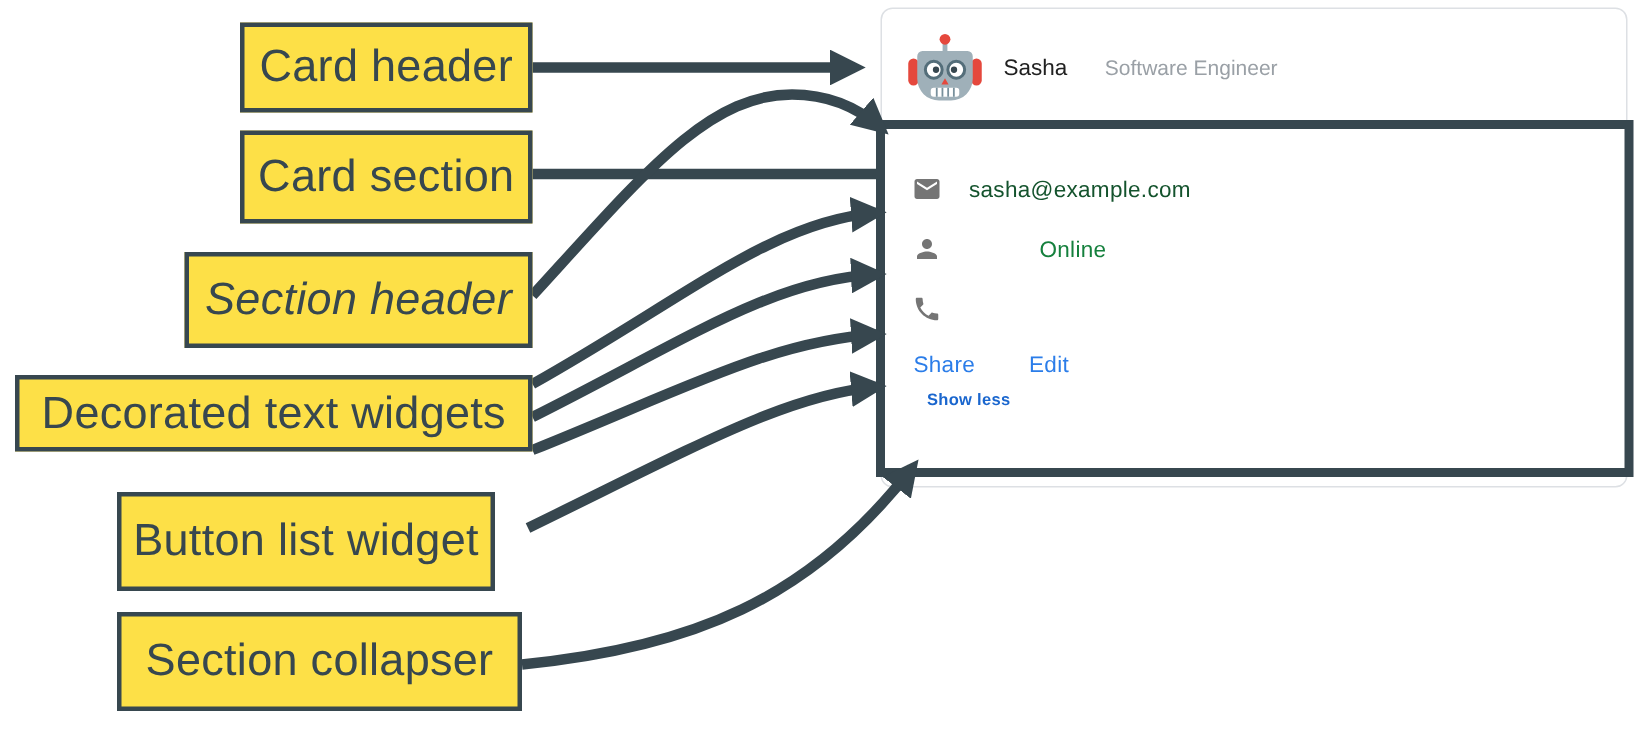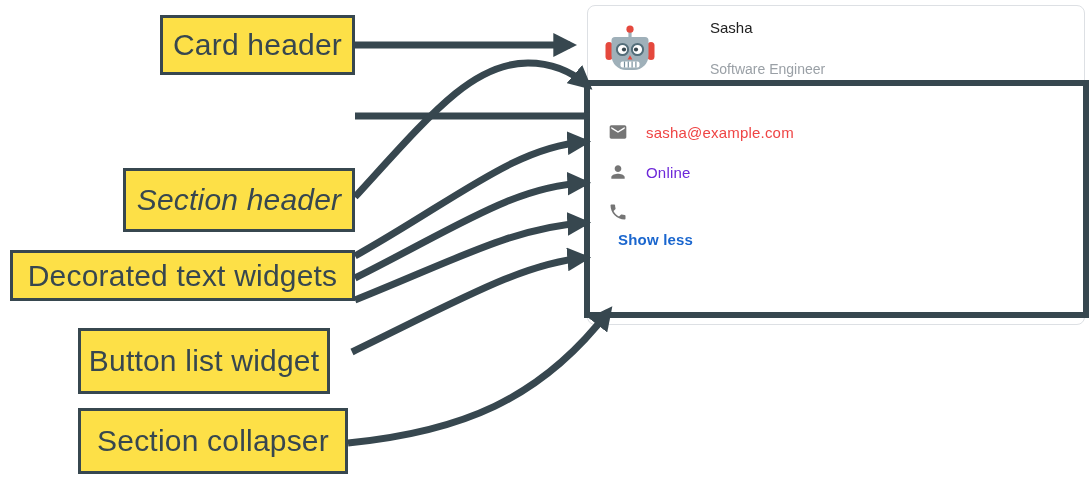--- a/index.html
+++ b/index.html
@@ -52,55 +52,55 @@
     border-radius: 8px;
     z-index: 1;
   }
   .card-header {
     display: flex;
     align-items: center;
     padding: 13px 16px 11px 16px;
     gap: 13px;
   }
   .avatar { width: 52px; height: 52px; flex: 0 0 52px; }
-  .header-text { display: flex; flex-direction: column; gap: 25px; margin-left: 41px; }
+  .header-text { display: flex; flex-direction: row; gap: 25px; }
   .card-title { font-size: 15px; font-weight: 500; color: #212121; }
   .card-subtitle { font-size: 14px; color: #9AA0A6; }
 
   .card-body { padding: 14px 16px 0 16px; }
   .section-header {
     font-size: 14px; font-weight: 700; color: #757575;
     letter-spacing: 0.2px;
     margin-bottom: 0;
   }
   .dt-row {
     display: flex; align-items: center;
     margin-top: 20px;
     height: 20px;
     padding-left: 4px;
     gap: 18px;
   }
   .dt-icon { width: 20px; height: 20px; flex: 0 0 20px; }
-  .dt-text { font-size: 15px; color: #ef4444; letter-spacing: 0.2px; }
-  .dt-text.green { color: #6d28d9; }
+  .dt-text { font-size: 15px; color: #14532d; letter-spacing: 0.2px; }
+  .dt-text.green { color: #15803d; margin-left: 47px; }
 
   .button-row {
     display: flex; align-items: center;
     margin-top: 19px;
     padding-left: 5px;
     gap: 36px;
   }
   .text-btn {
     font-size: 15px; font-weight: 500; color: #2B7DE9;
     cursor: pointer; letter-spacing: 0.2px;
   }
   .show-less {
     margin-top: 9px;
     padding-left: 14px;
-    font-size: 15px; font-weight: 700; color: #1A66CE;
+    font-size: 11px; font-weight: 700; color: #1A66CE;
     cursor: pointer; letter-spacing: 0.2px;
   }
 
   
   .section-outline {
     position: absolute;
     left: 584px; top: 80px;
     width: 505px; height: 238px;
     border: 6px solid #37474F;
     z-index: 3;
@@ -157,20 +157,24 @@
       </div>
 
       <div class="dt-row">
         <span class="dt-icon">
           <svg viewBox="0 0 24 24" width="20" height="20" fill="#757575">
               <path d="M6.62 10.79c1.44 2.83 3.76 5.14 6.59 6.59l2.2-2.2c.27-.27.67-.36 1.02-.24 1.12.37 2.33.57 3.57.57.55 0 1 .45 1 1V20c0 .55-.45 1-1 1-9.39 0-17-7.61-17-17 0-.55.45-1 1-1h3.5c.55 0 1 .45 1 1 0 1.25.2 2.45.57 3.57.11.35.03.74-.25 1.02l-2.2 2.2z"></path>
             </svg>
         </span>
       </div>
 
+      <div class="button-row">
+        <span class="text-btn">Share</span>
+        <span class="text-btn">Edit</span>
+      </div>
 
       <div class="show-less">Show less</div>
     </div>
   </div>
 
   <div class="section-outline"></div>
 
   <svg class="arrows" viewBox="0 0 1090 494">
     <defs>
       <marker id="ah" viewBox="0 0 10 10" refX="7" refY="5" markerWidth="3.4" markerHeight="3.4" orient="auto">
@@ -183,20 +187,23 @@
     <path class="conn" d="M355,256 C455,200 515,147 584,142" marker-end="url(#ah)"></path>
     <path class="conn" d="M355,278 C455,228 515,186 584,183" marker-end="url(#ah)"></path>
     <path class="conn" d="M355,300 C455,260 515,227 584,223" marker-end="url(#ah)"></path>
     <path class="conn" d="M352,352 C465,297 525,263 584,258" marker-end="url(#ah)"></path>
     <path class="conn" d="M348,443 C460,432 540,400 608,312" marker-end="url(#ah)"></path>
   </svg>
 
   <div class="label-box" style="left:160px; top:15px;  width:195px; height:60px;">
     <span>Card header</span>
   </div>
+  <div class="label-box" style="left:160px; top:87px;  width:195px; height:62px;">
+    <span>Card section</span>
+  </div>
   <div class="label-box" style="left:123px; top:168px; width:232px; height:64px;font-style:italic;">
     <span>Section header</span>
   </div>
   <div class="label-box" style="left:10px;  top:250px; width:345px; height:51px;">
     <span>Decorated text widgets</span>
   </div>
   <div class="label-box" style="left:78px;  top:328px; width:252px; height:66px;">
     <span>Button list widget</span>
   </div>
   <div class="label-box" style="left:78px;  top:408px; width:270px; height:66px;">

